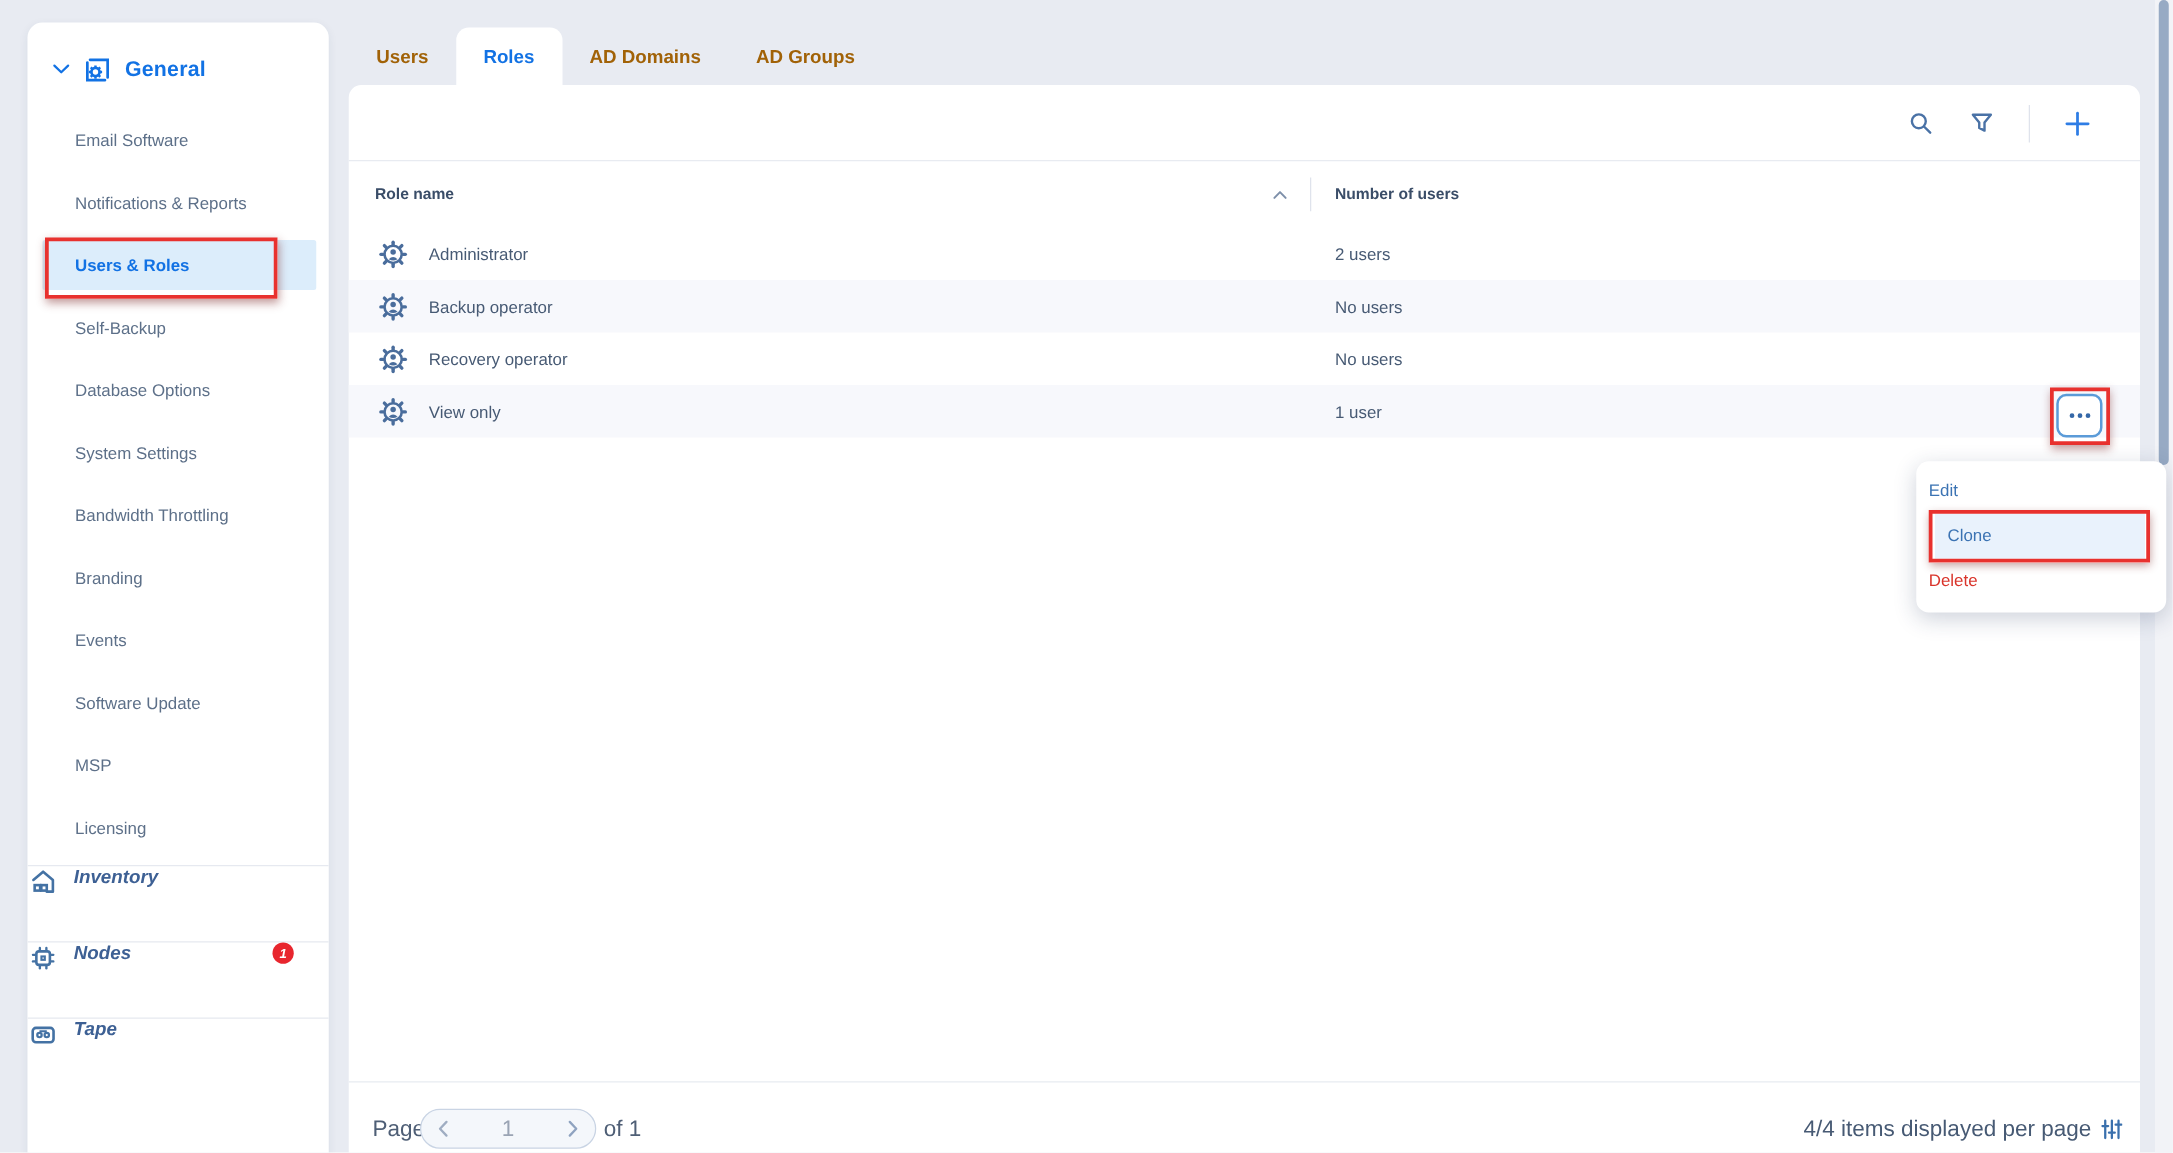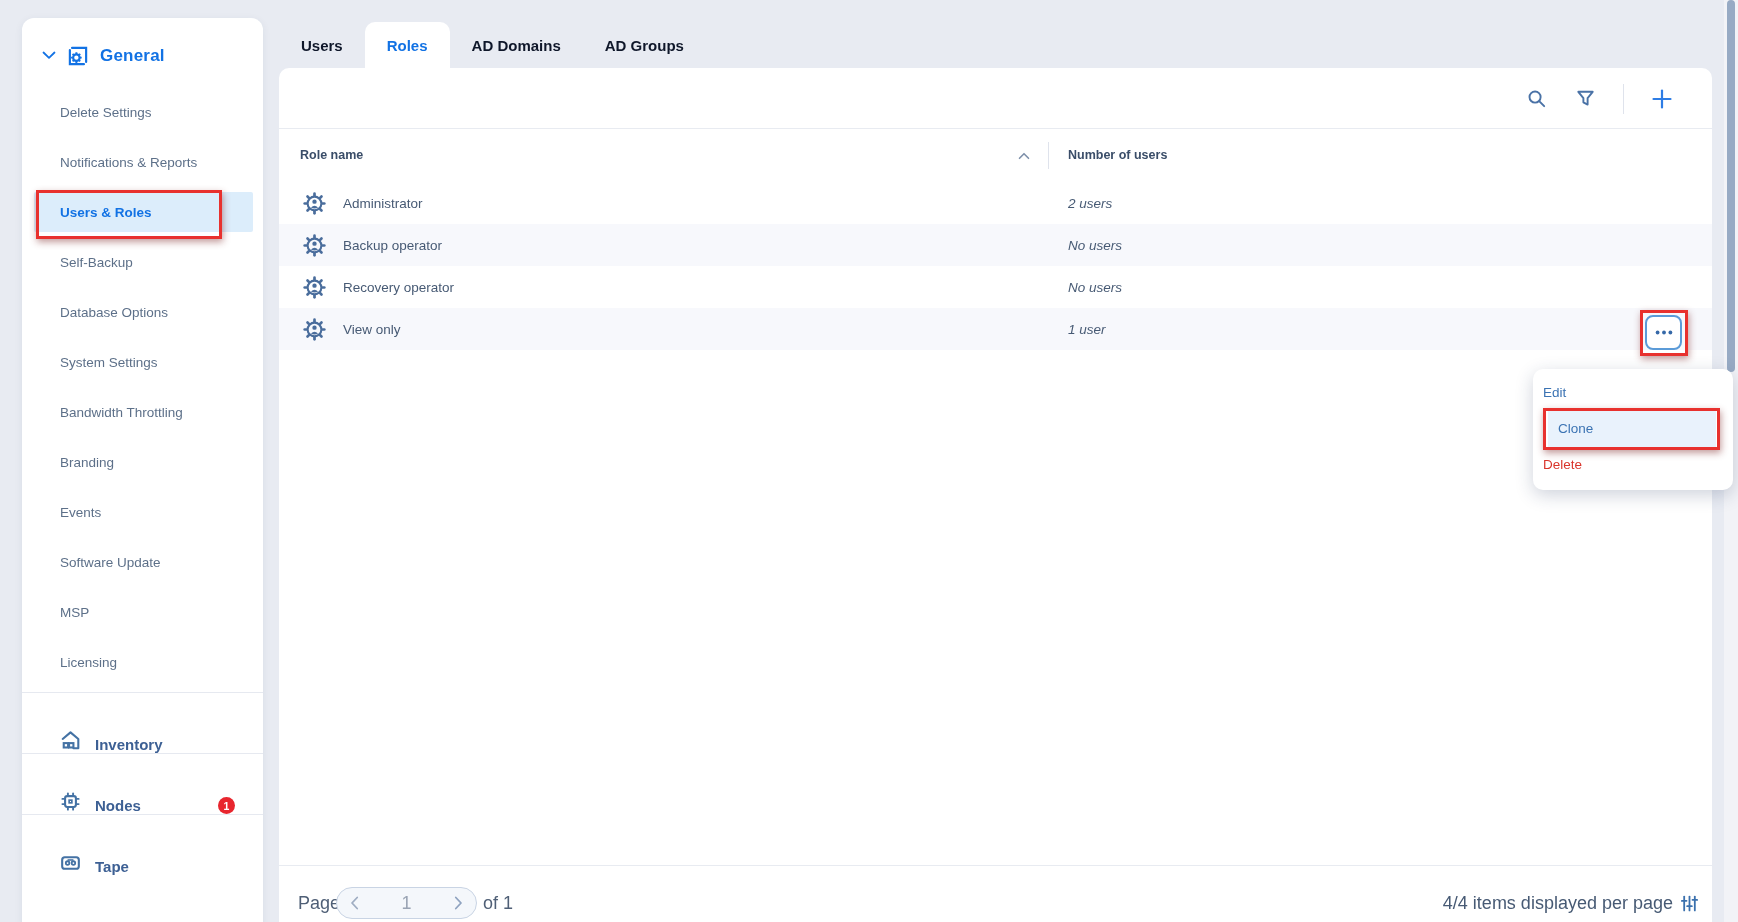--- a/index.html
+++ b/index.html
@@ -34,36 +34,36 @@
   .gitem.selected::before {
     content: ''; position: absolute; left: 12px; right: 10px; top: 5px; bottom: 5px;
     background: #dcedfb; border-radius: 2px;
   }
   .gitem.selected::after {
     content: ''; position: absolute; left: 14px; width: 180px; top: 3px; height: 43px;
     border: 3px solid #e8312e; box-shadow: 1px 3px 7px rgba(120,30,30,.45); z-index: 2;
   }
   .side-sections { margin-top: 5px; }
   .side-section {
-    height: 61px; display: flex; align-items: flex-end; gap: 12px;
-    padding-left: 36px; padding-right: 20px; border-top: 1px solid #e6e9f0;
-    font-size: 15px; font-weight: bold; color: #3d6094; cursor: pointer;
+    height: 61px; display: flex; align-items: flex-start; gap: 12px;
+    padding-right: 20px; border-top: 1px solid #e6e9f0;
+    font-size: 15px; font-weight: bold; color: #3d6094; cursor: pointer; font-style: italic;
   }
   .side-section .sicon { color: #4472a4; }
   .badge {
     margin-left: auto; margin-right: 8px; width: 17px; height: 17px; border-radius: 50%;
     background: #e8262e; color: #fff; font-size: 10.5px; font-weight: bold;
     display: flex; align-items: center; justify-content: center;
   }
 
   
   .tabs { position: absolute; left: 279px; top: 22px; height: 46px; display: flex; }
   .tab {
     height: 46px; display: flex; align-items: center; padding: 0 22px;
-    font-size: 15px; font-weight: bold; color: #0f172a; cursor: pointer; white-space: nowrap;
+    font-size: 15px; font-weight: bold; color: #a16207; cursor: pointer; white-space: nowrap;
   }
   .tab.active { background: #fff; border-radius: 10px 10px 0 0; color: #1272e4; }
 
   
   .panel {
     position: absolute; left: 279px; top: 68px; width: 1433px; height: 896px;
     background: #fff; border-radius: 10px 10px 0 0;
   }
   .toolbar { position: absolute; top: 0; left: 0; right: 0; height: 61px; border-bottom: 1px solid #e8ebf1; }
   .toolbar-actions { position: absolute; right: 38px; top: 0; height: 61px; display: flex; align-items: center; gap: 26px; }
@@ -75,21 +75,21 @@
   .col-role { position: absolute; left: 21px; top: 0; line-height: 53px; }
   .sort-caret { position: absolute; left: 739px; top: 23px; cursor: pointer; color: #7e90aa; }
   .col-sep { position: absolute; left: 769px; top: 13px; width: 1px; height: 27px; background: #dfe3ec; }
   .col-users { position: absolute; left: 789px; top: 0; line-height: 53px; text-align: center; }
 
   .tbody { position: absolute; top: 114px; left: 0; right: 0; }
   .trow { position: relative; height: 42px; display: flex; align-items: center; font-size: 13.5px; color: #475a74; cursor: pointer; }
   .trow:nth-child(even) { background: #f7f8fc; }
   .ricon { margin-left: 23px; color: #4a6d9c; }
   .rname { margin-left: 16px; }
-  .rusers { position: absolute; left: 789px; font-style: italic; }
+  .rusers { position: absolute; left: 789px; }
 
   .more-btn {
     position: absolute; left: 1366px; top: 247px; width: 37px; height: 35px; z-index: 6;
     background: #fff; border: 2px solid #5b9bd8; border-radius: 8px;
     display: flex; align-items: center; justify-content: center; color: #3568a8; cursor: pointer;
   }
   .more-annot {
     position: absolute; left: 1361px; top: 242px; width: 48px; height: 46px; z-index: 7;
     border: 3px solid #e8312e; box-shadow: 1px 3px 7px rgba(120,30,30,.45); pointer-events: none;
   }
@@ -156,21 +156,21 @@
             <line x1="8.2" y1="15.8" x2="7" y2="17"></line>
           </g>
       </svg>
     </span>
     <span class="glabel">General</span>
   </div>
 
   <div class="gitems">
 
       <div class="gitem">
-        <span class="gitem-label">Delete Settings</span>
+        <span class="gitem-label">Email Software</span>
       </div>
 
       <div class="gitem">
         <span class="gitem-label">Notifications &amp; Reports</span>
       </div>
 
       <div class="gitem selected">
         <span class="gitem-label">Users &amp; Roles</span>
       </div>
 

